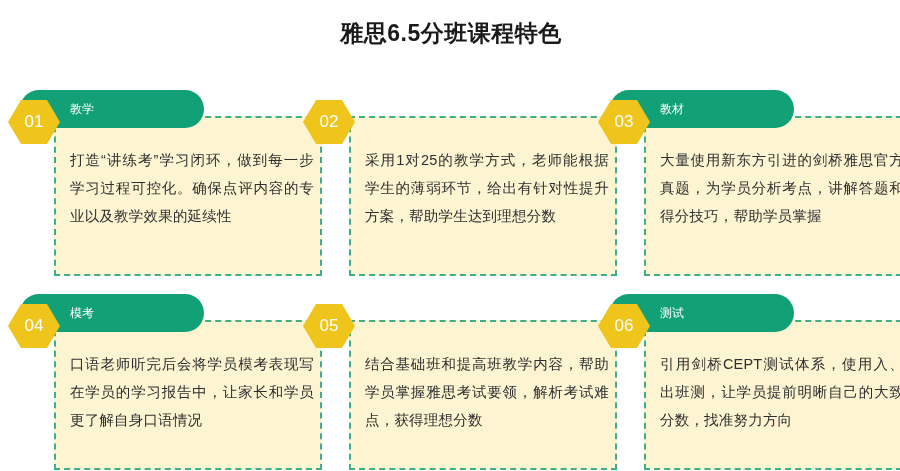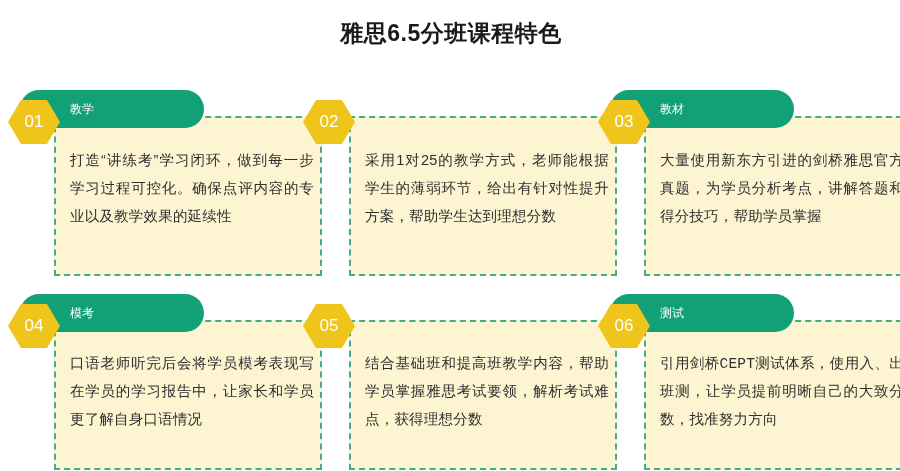--- a/index.html
+++ b/index.html
@@ -108,21 +108,21 @@
     top: 28px;
     left: 20px;
     width: 268px;
     height: 160px;
     box-sizing: border-box;
     background: #FDF4D2;
     border: 2px dashed #3FAE8A;
     z-index: 1;
     margin-left: 26px;
   }
-  .card.row2 .card-body { height: 150px; font-family: Liberation Mono, monospace; }
+  .card.row2 .card-body { height: 150px; }
 
   .card-text {
     position: absolute;
     top: 28px;
     left: 14px;
     width: 244px;
     font-size: 14.5px;
     line-height: 28px;
     color: #2f2f2f;
     letter-spacing: 0.2px;

